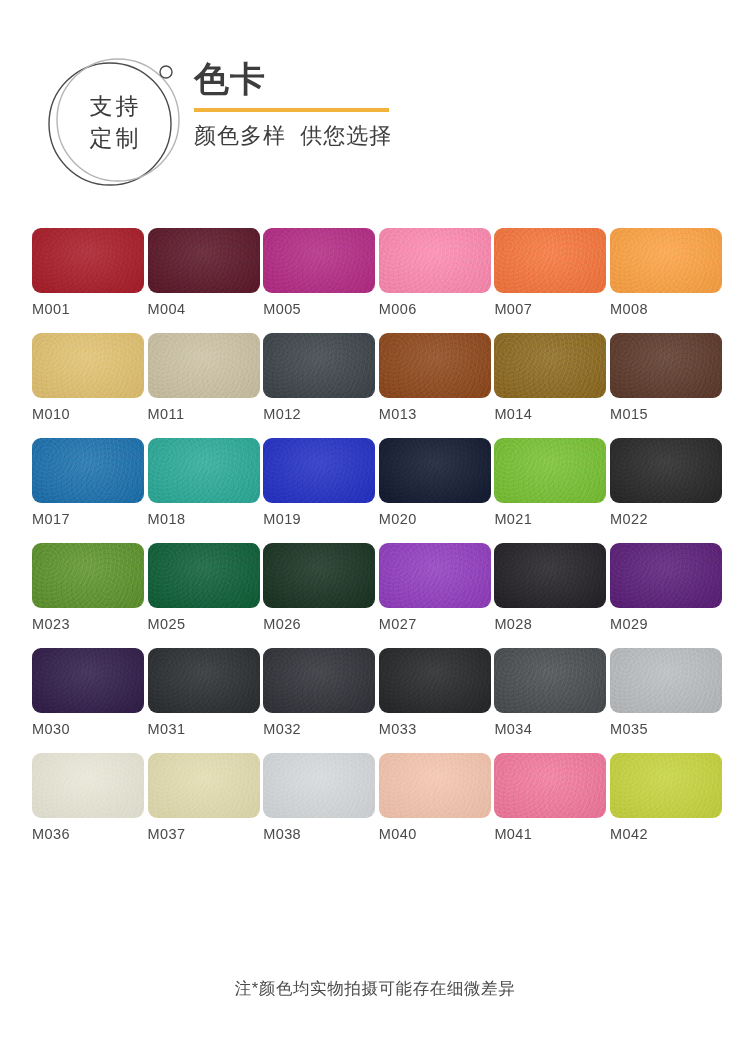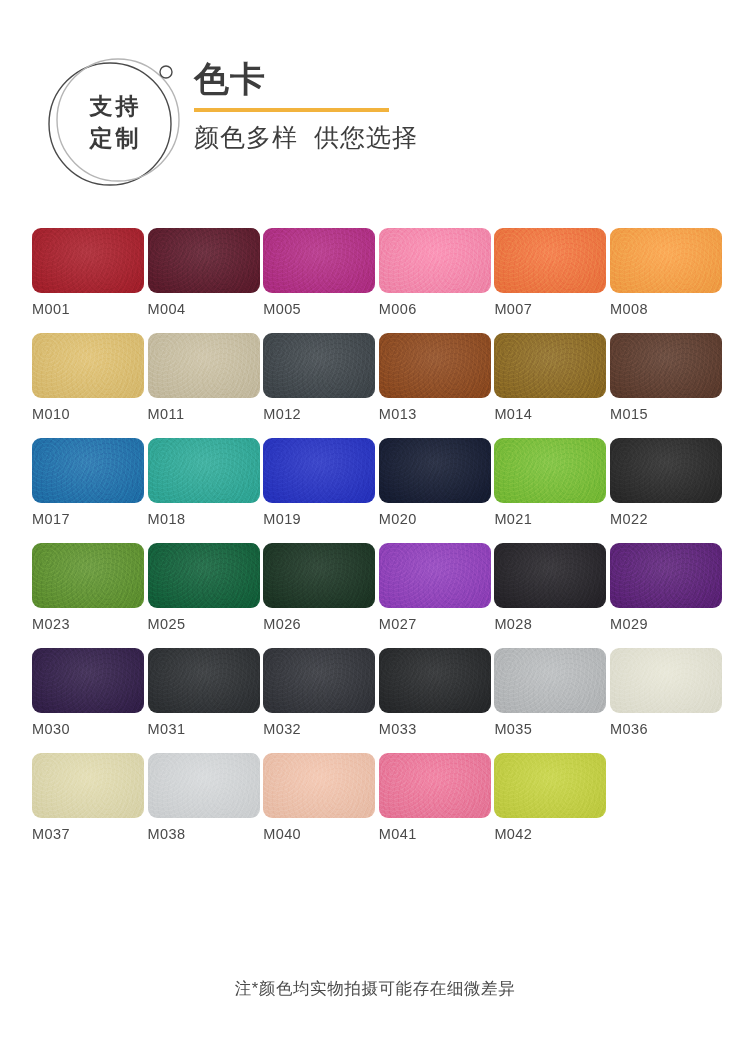--- a/index.html
+++ b/index.html
@@ -45,21 +45,21 @@
     display: flex;
     flex-direction: column;
     align-items: center;
     justify-content: center;
     gap: 9px;
   }
   .badge-line {
     font-size: 23px;
     letter-spacing: 3px;
     color: #3a3a3a;
-    font-weight: 700;
+    font-weight: 400;
     line-height: 1;
     text-indent: 3px;
   }
 
   .title-block {
     position: absolute;
     left: 150px;
     top: 12px;
     width: 500px;
   }
@@ -71,21 +71,21 @@
     letter-spacing: 1px;
   }
   .accent-rule {
     width: 195px;
     height: 4px;
     background: #f2b33d;
     margin-top: 11px;
     margin-bottom: 9px;
   }
   .sub-title {
-    font-size: 25px;
+    font-size: 22px;
     color: #3d3d3d;
     font-weight: 500;
     letter-spacing: 1px;
     white-space: pre;
   }
 
   
   .grid {
     position: absolute;
     top: 228px;
@@ -293,20 +293,24 @@
       </div>
       <div class="cell">
         <div class="swatch" style="background: rgb(50, 52, 58);"></div>
         <div class="swatch-label">M032</div>
       </div>
       <div class="cell">
         <div class="swatch" style="background: rgb(39, 41, 43);"></div>
         <div class="swatch-label">M033</div>
       </div>
       <div class="cell">
+        <div class="swatch" style="background: rgb(75, 78, 81);"></div>
+        <div class="swatch-label">M034</div>
+      </div>
+      <div class="cell">
         <div class="swatch" style="background: rgb(185, 188, 190);"></div>
         <div class="swatch-label">M035</div>
       </div>
       <div class="cell">
         <div class="swatch" style="background: rgb(231, 230, 214);"></div>
         <div class="swatch-label">M036</div>
       </div>
       <div class="cell">
         <div class="swatch" style="background: rgb(226, 220, 176);"></div>
         <div class="swatch-label">M037</div>

